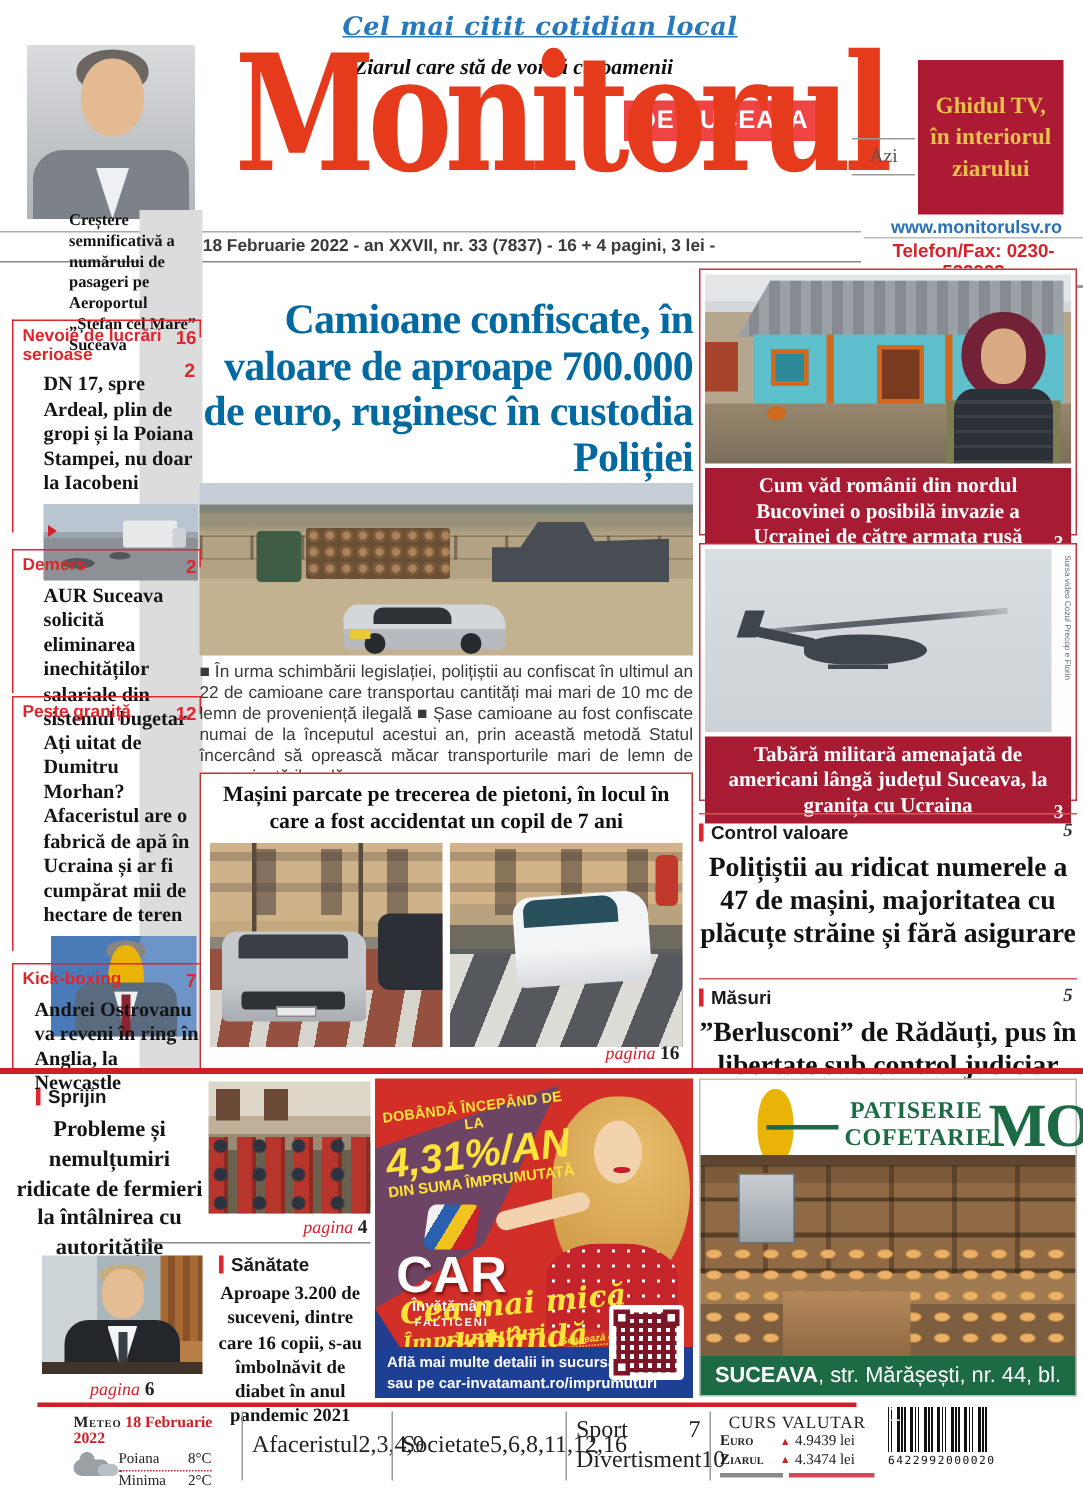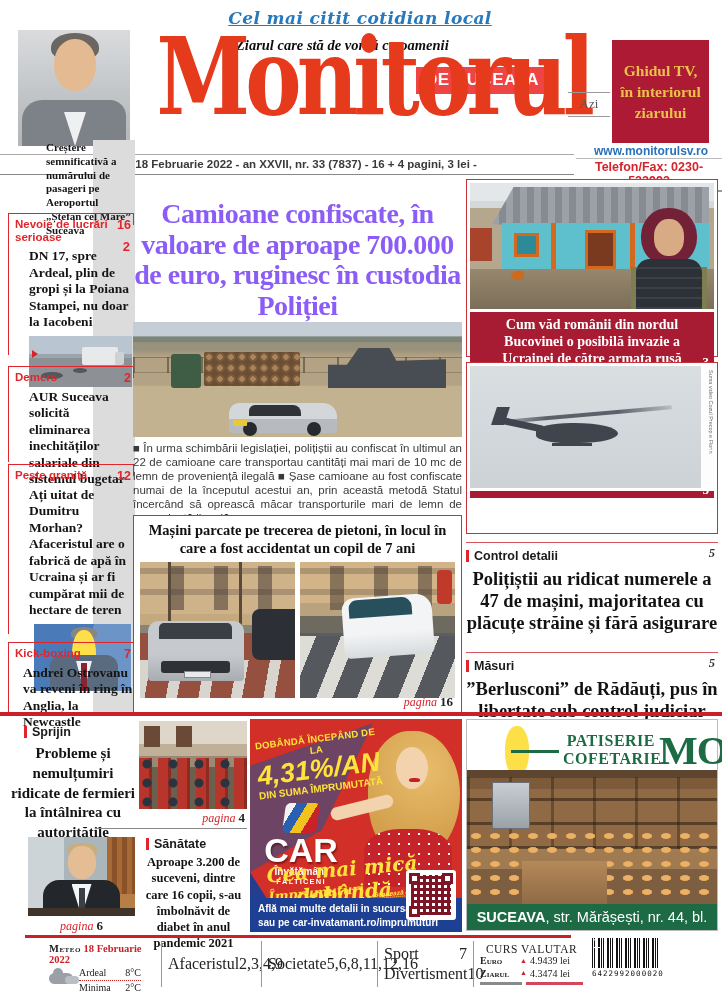--- a/index.html
+++ b/index.html
@@ -55,35 +55,35 @@
     background:linear-gradient(180deg,#b9c6d2 0 36%,#9aa5ad 36% 44%,#8d9196 44% 100%); }
   .rp-truck { position:absolute; right:14px; top:11px; width:36px; height:18px; background:#e8e9ea; border-radius:2px; }
   .rp-cab { position:absolute; right:8px; top:16px; width:9px; height:13px; background:#cfd2d5; border-radius:2px; }
   .rp-hole1,.rp-hole2 { position:absolute; background:#53565a; border-radius:50%; }
   .rp-hole1 { left:12px; bottom:8px; width:22px; height:7px; }
   .rp-hole2 { left:44px; bottom:14px; width:14px; height:5px; }
   .rp-mark { position:absolute; left:3px; top:14px; width:0; height:0; border-left:6px solid #d5232b; border-top:4px solid transparent; border-bottom:4px solid transparent; }
 
   .morhan-photo { position:relative; width:97px; height:67px; margin:5px 0 0 19px; overflow:hidden;
     background:linear-gradient(100deg,#4a7ab8 0 55%,#6d94c6 55% 100%); }
-  .mo-head { position:absolute; left:38px; top:6px; width:24px; height:28px; background:#fde047; border-radius:46%; }
+  .mo-head { position:absolute; left:38px; top:6px; width:24px; height:28px; background:#eab308; border-radius:46%; }
   .mo-hair { position:absolute; left:37px; top:3px; width:26px; height:12px; background:#8a8581; border-radius:50% 50% 30% 30%; }
   .mo-suit { position:absolute; left:16px; bottom:0; width:68px; height:36px; background:#5a6b80; border-radius:12px 12px 0 0; }
   .mo-shirt { position:absolute; left:42px; bottom:0; width:16px; height:30px; background:#f0f1f2; clip-path:polygon(0 0,100% 0,50% 100%); }
   .mo-tie { position:absolute; left:47px; bottom:0; width:6px; height:28px; background:#8a2430; }
 
   
   .lead-kicker-row { position:absolute; left:133px; top:181px; width:329px; border-top:1px solid #d6555a;
     padding-top:3px; display:flex; justify-content:space-between; align-items:center; z-index:2; }
   .red-bar { display:inline-block; width:3px; height:12px; background:#e0262c; margin-right:5px; vertical-align:-2px; }
   .k-dark { font-weight:bold; font-size:12.5px; color:#1a1a1a; }
   .pagina { font:italic 12px "Liberation Serif",serif; color:#d5232b; }
   .pagina b { font-style:normal; color:#222; font-size:13px; }
-  .lead-headline { position:absolute; left:133px; top:199px; width:329px; text-align:center;
-    font:bold 28px/1.09 "Liberation Serif",serif; color:#8b5cf6; letter-spacing:-.5px; }
+  .lead-headline { position:absolute; left:133px; top:199px; width:329px; text-align:right;
+    font:bold 28px/1.09 "Liberation Serif",serif; color:#0369a1; letter-spacing:-.5px; }
   .main-photo { position:absolute; left:133px; top:322px; width:329px; height:115px; overflow:hidden;
     background:linear-gradient(180deg,#c5ced6 0 12%,#7d8578 13% 17%,#98917b 18% 24%,#b3a384 30% 55%,#c3b28f 56% 100%); }
   .mp-fence { position:absolute; left:0; top:30%; width:100%; height:14px;
     background:repeating-linear-gradient(90deg,rgba(70,60,45,.55) 0 2px,transparent 2px 34px);
     border-top:1px solid rgba(70,60,45,.4); border-bottom:1px solid rgba(70,60,45,.3); }
   .mp-truck1 { position:absolute; left:38px; top:24px; width:132px; height:42px; }
   .mp-cab { position:absolute; left:0; bottom:0; width:30px; height:34px; background:#3f5c44; border-radius:3px; }
   .mp-logs { position:absolute; left:33px; bottom:2px; width:96px; height:34px; background:#6a4e34;
     background-image:radial-gradient(circle at 5px 5px,#a9835c 0 2.5px,#7a5a3a 3px 4.5px,transparent 5px);
     background-size:11px 11px; border-radius:2px; }
@@ -451,27 +451,28 @@
       <div class="heli">
         <div class="heli-rotor"></div>
         <div class="heli-fin"></div>
         <div class="heli-tail"></div>
         <div class="heli-fus"></div>
         <div class="heli-gear"></div>
       </div>
       <div class="heli-credit">Sursa video Cozul Precop e Florin</div>
     </div>
     <div class="pbox-caption">
+      <span>Tabără militară amenajată de americani lângă județul Suceava, la granița cu Ucraina</span>
       <span class="pbox-page">3</span>
     </div>
   </div>
 
   <div class="story-r sr1">
     <div class="kicker-row">
-      <span><span class="red-bar"></span><span class="k-dark">Control detalii</span></span>
+      <span><span class="red-bar"></span><span class="k-dark">Control valoare</span></span>
       <span class="k-page-dark">5</span>
     </div>
     <div class="hl-right">Polițiștii au ridicat numerele a 47 de mașini, majoritatea cu plăcuțe străine și fără asigurare</div>
   </div>
 
   <div class="story-r sr2">
     <div class="kicker-row">
       <span><span class="red-bar"></span><span class="k-dark">Măsuri</span></span>
       <span class="k-page-dark">5</span>
     </div>
@@ -565,21 +566,21 @@
   <div class="footer-row">
     <div class="fcell fc-meteo">
       <div class="meteo-head">
         <span class="m1">Meteo</span>
         <span class="m2">18 Februarie 2022</span>
       </div>
       <div class="meteo-body">
         <div class="cloud"></div>
         <div class="temp-table">
           <div class="temp-row">
-              <span>Ardeal</span>
+              <span>Poiana</span>
               <span>8°C</span>
             </div>
           <div class="temp-sep"></div>
           <div class="temp-row">
               <span>Minima</span>
               <span>2°C</span>
             </div>
         </div>
       </div>
     </div>

